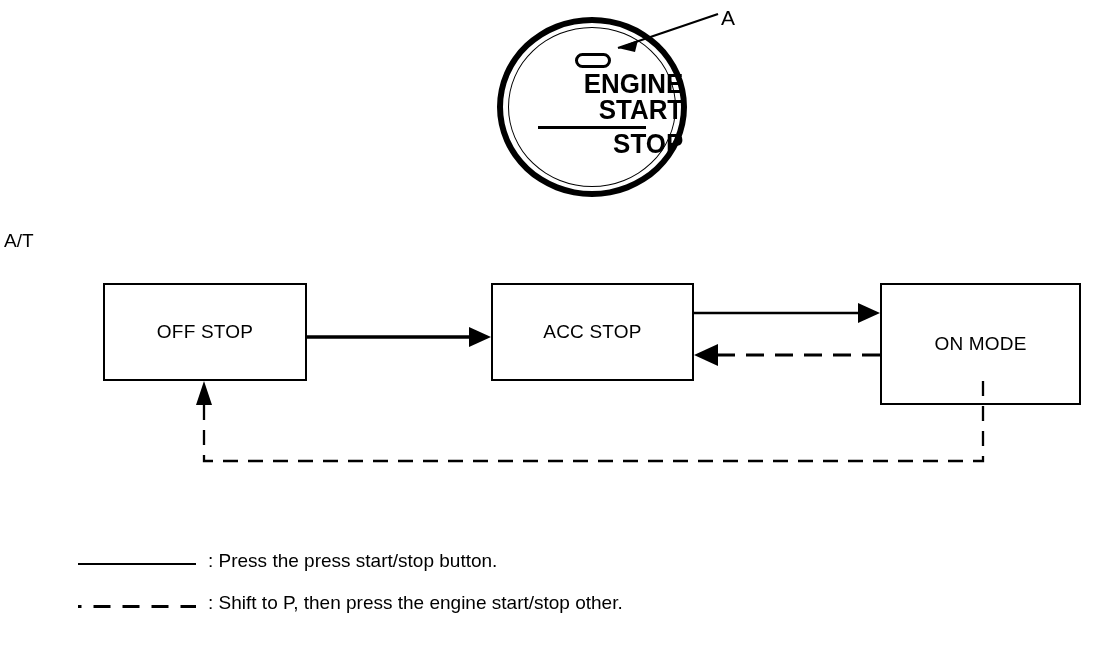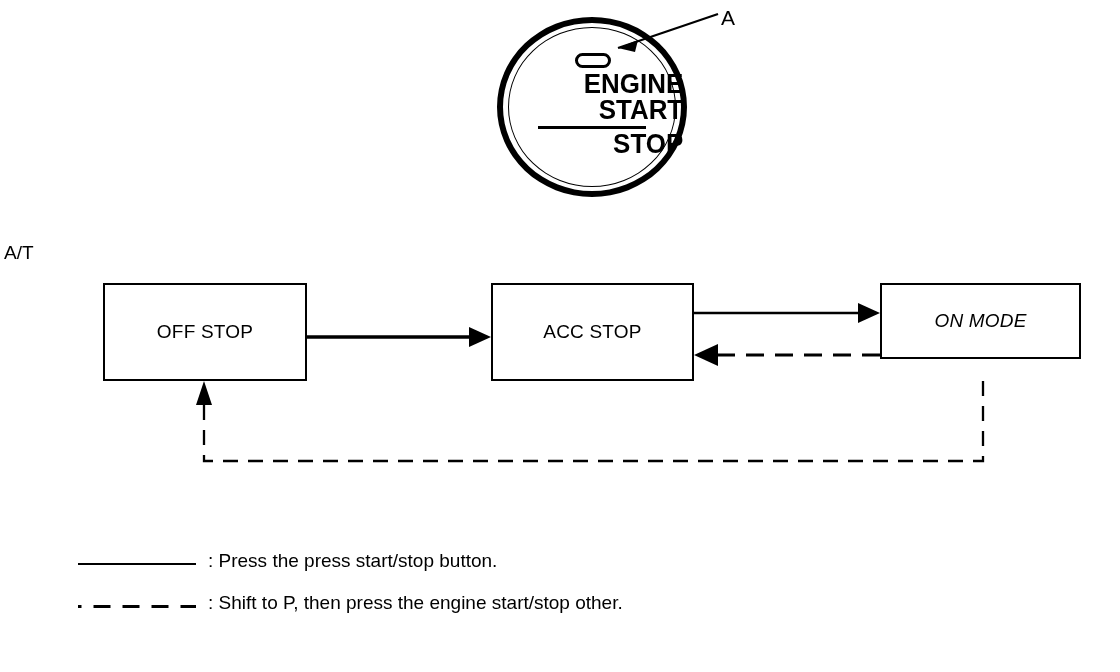--- a/index.html
+++ b/index.html
@@ -25,30 +25,30 @@
     font-weight:bold;font-size:27px;line-height:26px;letter-spacing:0px;
     transform:scaleX(.96);}
   #start-button .rule{
     width:108px;height:3px;background:#000;margin:3px auto 2px auto;}
 
   
   #callout-a-label{position:absolute;left:721px;top:6px;font-size:21px;}
   #callout-a-leader{position:absolute;left:590px;top:0px;}
 
   
-  #at-label{position:absolute;left:4px;top:242px;font-size:19px;}
+  #at-label{position:absolute;left:4px;top:230px;font-size:19px;}
 
   
   .mode-box{position:absolute;border:2.5px solid #000;background:#fff;
             box-sizing:border-box;display:flex;align-items:center;
             justify-content:center;}
   .mode-box span{font-size:19px;letter-spacing:.2px;}
   #box-off{left:103px;top:283px;width:204px;height:98px;}
   #box-acc{left:491px;top:283px;width:203px;height:98px;}
-  #box-on {left:880px;top:283px;width:201px;height:76px;font-style:italic;}
+  #box-on {left:880px;top:283px;width:201px;height:122px;}
 
   
   #connectors{position:absolute;left:0;top:0;width:1120px;height:672px;
               pointer-events:none;}
 
   
   #legend{position:absolute;left:78px;top:548px;width:1000px;}
   .legend-row{position:relative;height:42px;}
   .legend-sample{position:absolute;left:0;top:15px;width:118px;height:5px;}
   .legend-sample.solid{border-top:2.5px solid #000;}

